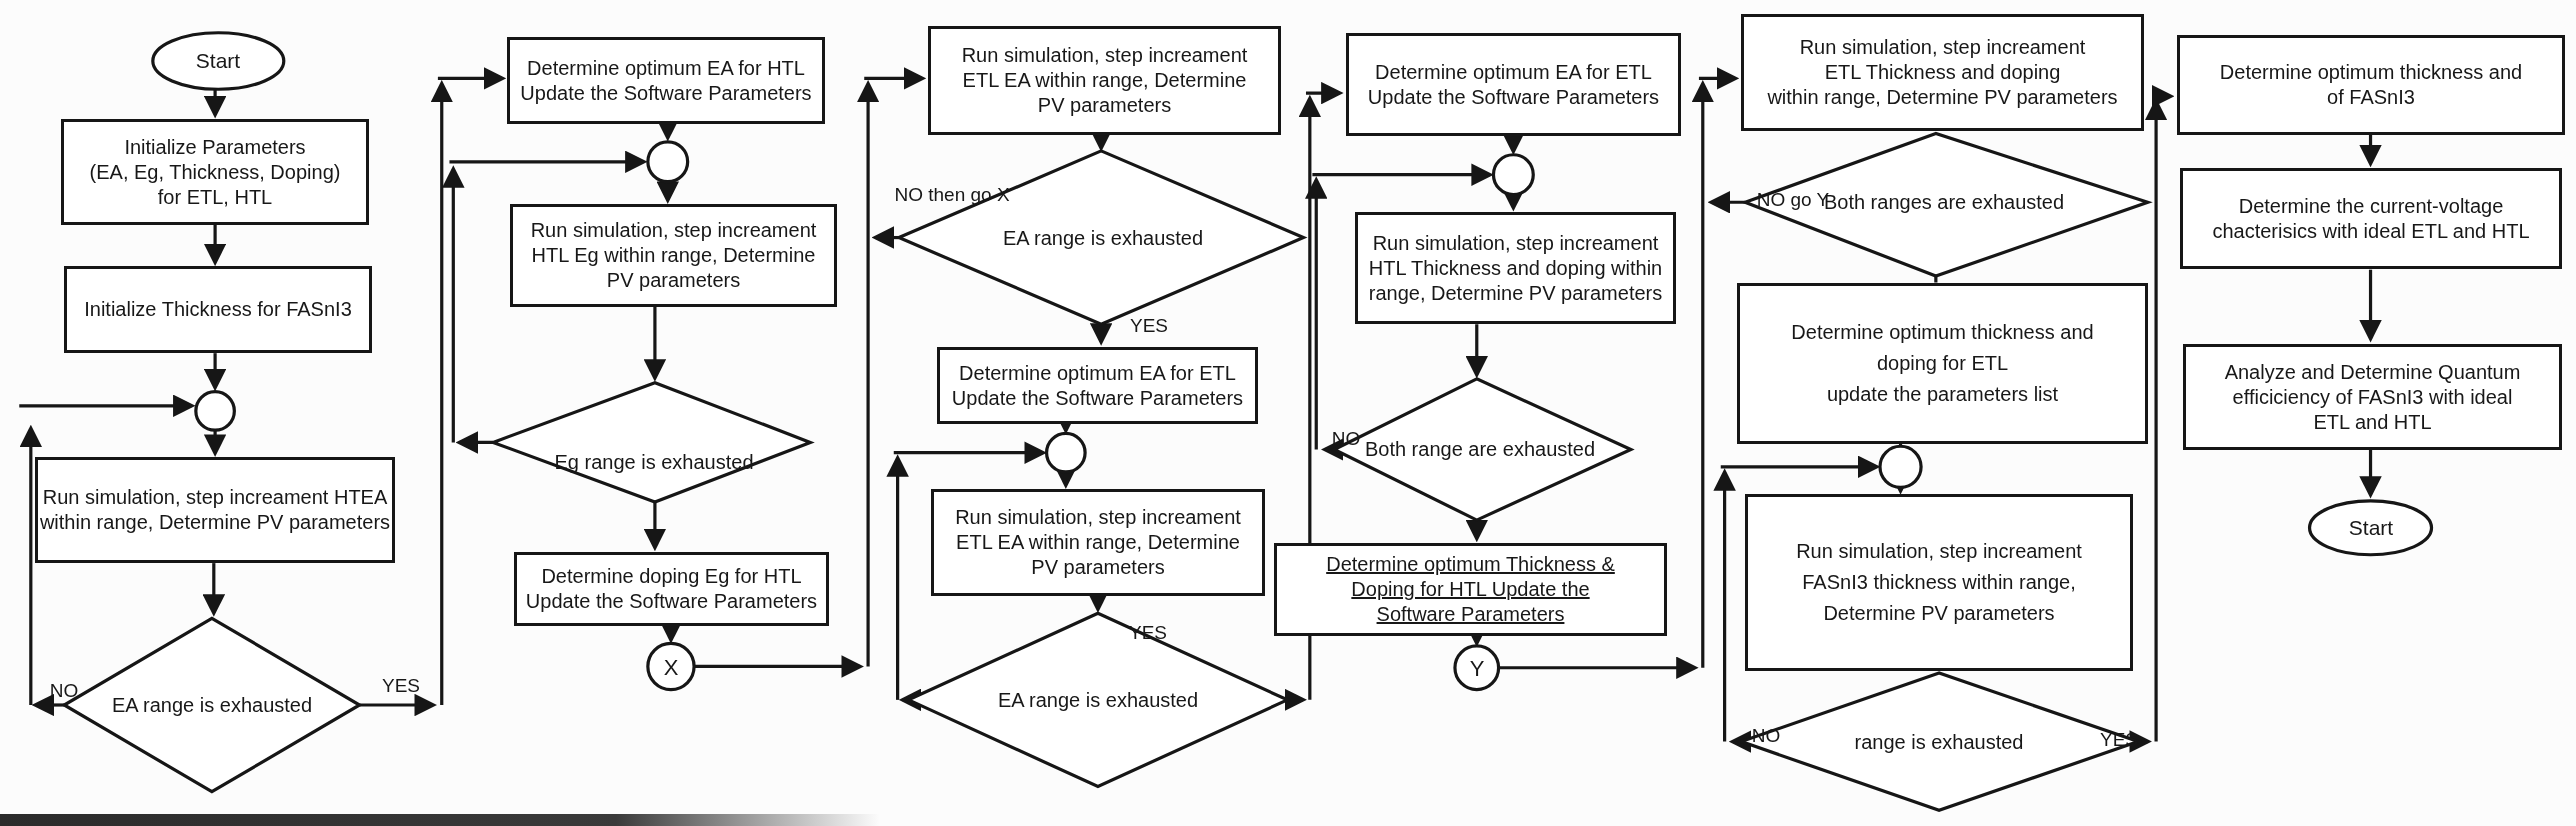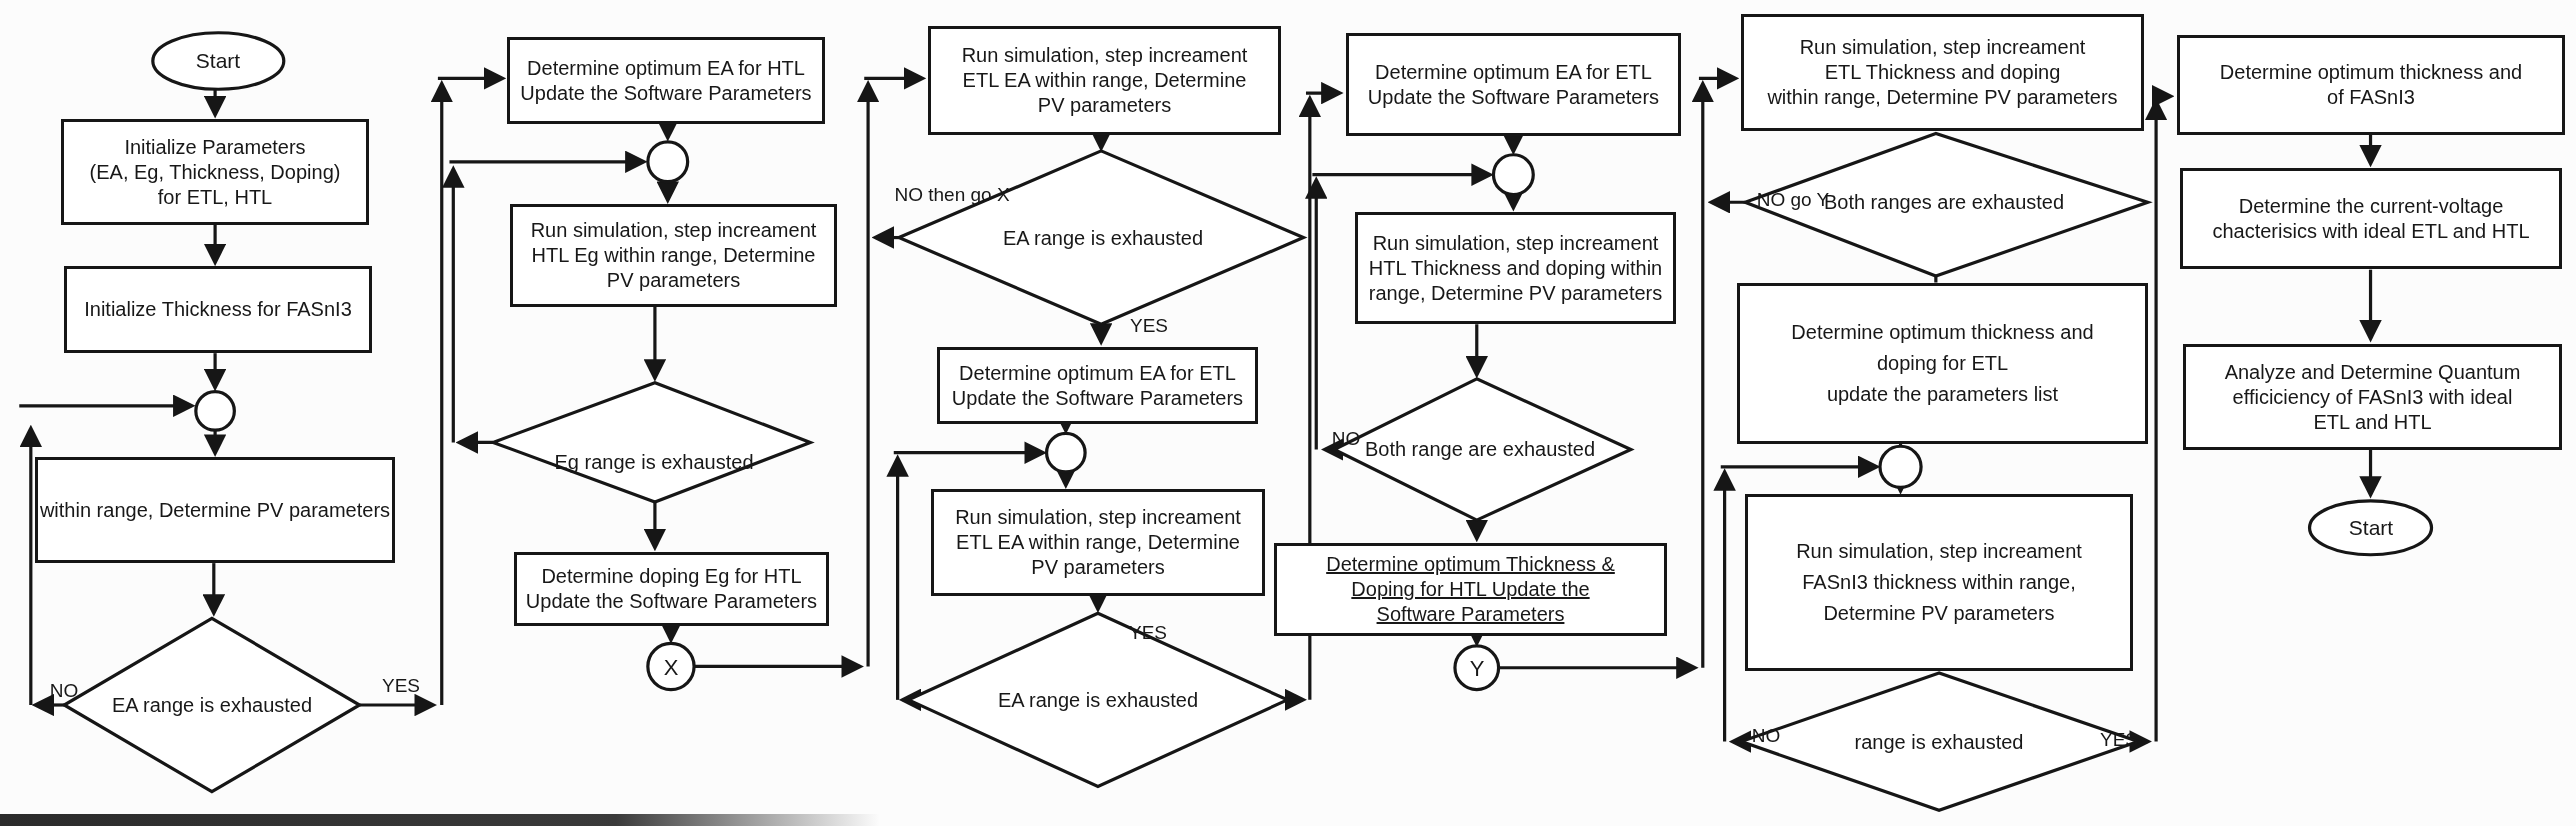--- a/index.html
+++ b/index.html
@@ -133,20 +133,21 @@
     <div>Initialize Parameters</div>
     <div>(EA, Eg, Thickness, Doping)</div>
     <div>for ETL, HTL</div>
   </div>
 
   <div class="box" style="left:64px;top:266px;width:308px;height:87px;">
     <div>Initialize  Thickness for FASnI3</div>
   </div>
 
   <div class="box" style="left:35px;top:457px;width:360px;height:106px;">
+    <div>Run simulation, step increament HTEA</div>
     <div>within range, Determine PV parameters</div>
   </div>
 
   <div class="shape-lbl" style="left:212px;top:705px;">EA range is exhausted</div>
   <div class="lbl" style="left:64px;top:655px;">NO</div>
   <div class="lbl" style="left:401px;top:650px;">YES</div>
 
   <div class="box" style="left:507px;top:37px;width:318px;height:87px;">
     <div>Determine optimum EA for HTL</div>
     <div>Update the Software Parameters</div>

